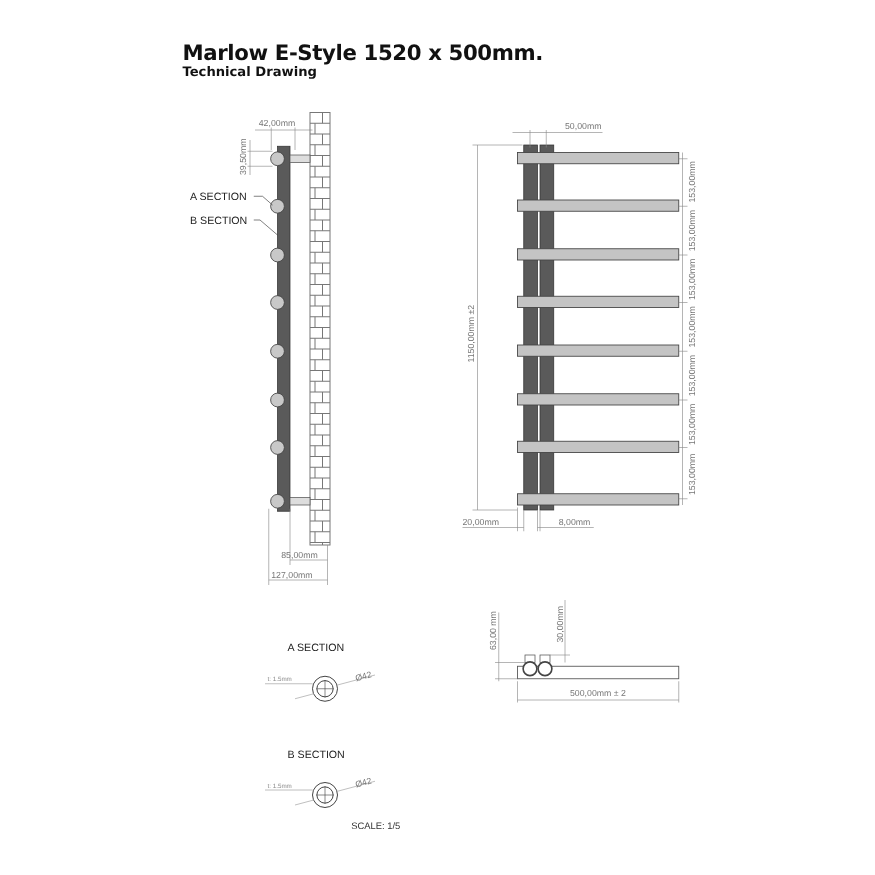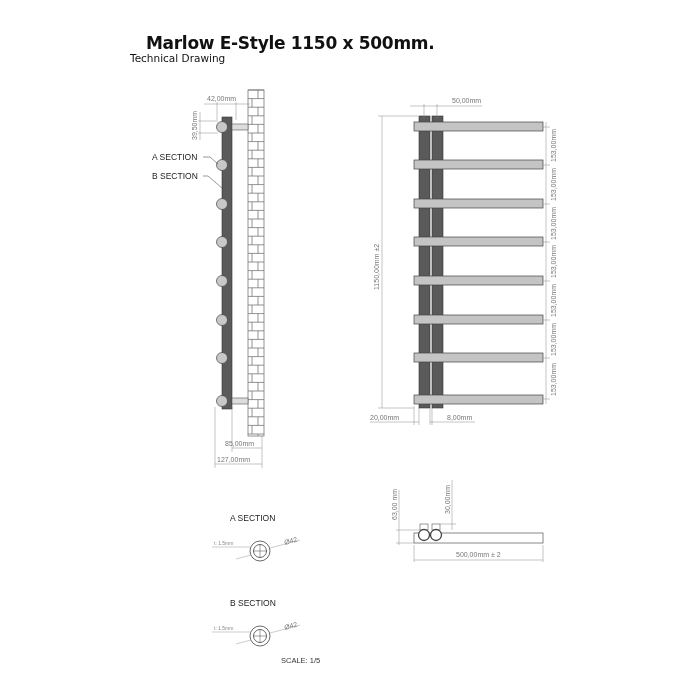--- a/index.html
+++ b/index.html
@@ -1,27 +1,27 @@
 <!DOCTYPE html>
 <html><head>
 <meta charset="utf-8">
 <style>
   html, body { margin:0; padding:0; background:#ffffff; }
   body { width:700px; height:700px; position:relative; overflow:hidden; font-family:"Liberation Sans", sans-serif; }
   .title { position:absolute; left:146px; top:33px; font-family:"DejaVu Sans", sans-serif; font-weight:bold; font-size:17px; color:#111; letter-spacing:-0.3px; }
-  .subtitle { position:absolute; left:130px; top:52px; font-family:"DejaVu Sans", sans-serif; font-weight:normal; font-size:10.5px; color:#111; }
+  .subtitle { position:absolute; left:146px; top:52px; font-family:"DejaVu Sans", sans-serif; font-weight:bold; font-size:10.5px; color:#111; }
   svg { position:absolute; left:0; top:0; }
   .dim { font-family:"Liberation Sans", sans-serif; font-size:7px; fill:#777; }
   .lbl { font-family:"Liberation Sans", sans-serif; font-size:8.5px; fill:#222; }
   .sm { font-family:"Liberation Sans", sans-serif; font-size:5px; fill:#888; }
 </style>
 </head>
 <body>
 
-<div class="title">Marlow E-Style 1150 x 500mm.</div>
+<div class="title">Marlow E-Style 1520 x 500mm.</div>
 <div class="subtitle">Technical Drawing</div>
 
 <svg width="700" height="700" viewBox="0 0 700 700">
 
   <g>
 
     <g stroke="#777" stroke-width="0.8" fill="#fff">
       <rect x="248" y="90" width="16" height="346"></rect>
 
       <g id="courses">

